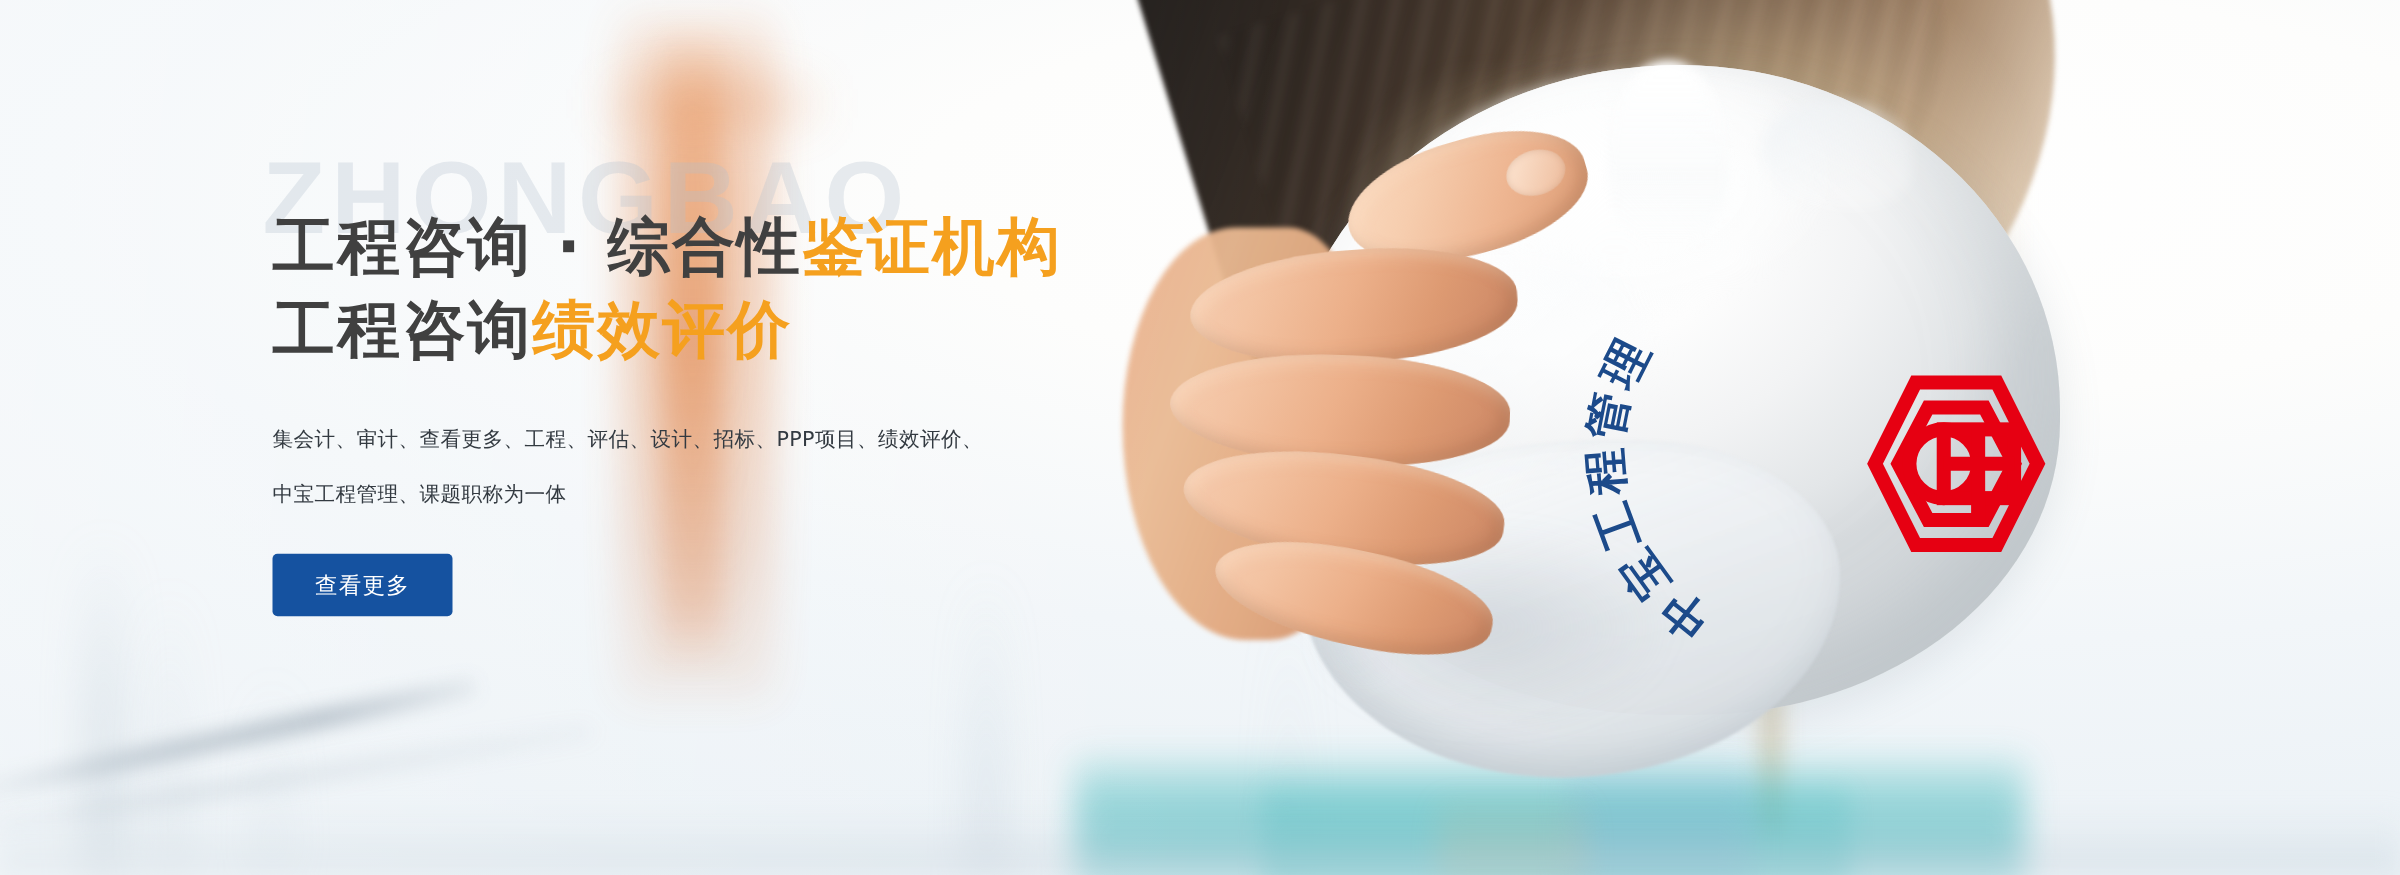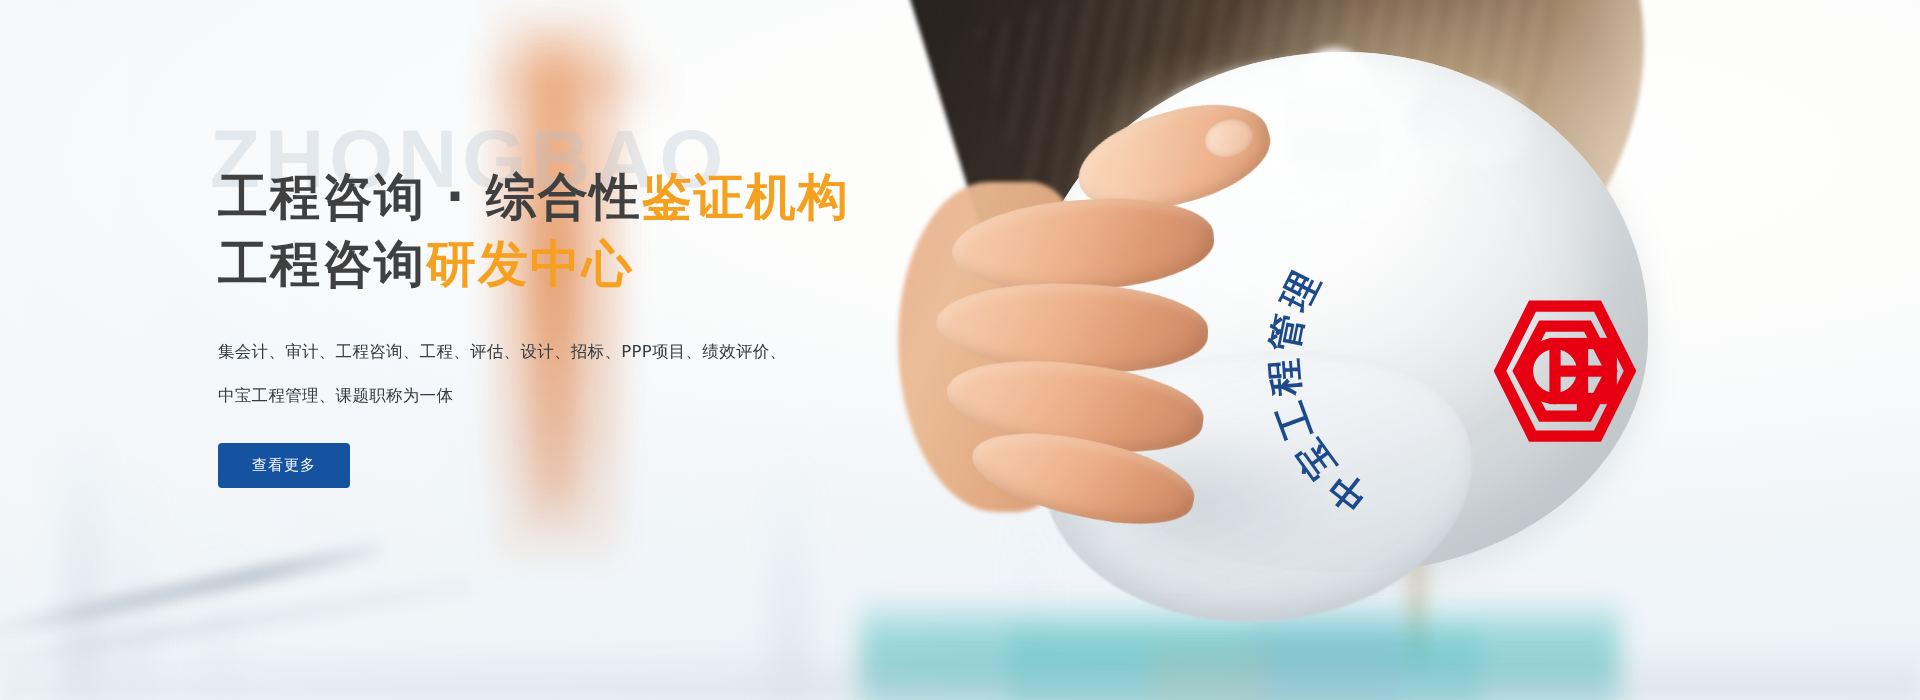--- a/index.html
+++ b/index.html
@@ -248,21 +248,21 @@
   .desc{
     margin-top:32px;
     font-size:16.5px;line-height:2.65;color:#333a41;
     letter-spacing:.3px;
     font-family:"DejaVu Sans","Liberation Sans",sans-serif;
   }
   .desc div{white-space:nowrap;}
   .cta{
     display:inline-block;margin-top:26px;
     background:#1552a0;color:#ffffff;
-    font-size:15px;letter-spacing:1px;
+    font-size:18px;letter-spacing:1px;
     padding:13px 34px;border:0;border-radius:4px;
     cursor:pointer;
     font-family:"DejaVu Sans","Liberation Sans",sans-serif;
   }
 
   
   .wash{
     position:absolute;inset:0;pointer-events:none;
     background:linear-gradient(95deg,rgba(255,255,255,.34) 0%,rgba(255,255,255,.14) 28%,rgba(255,255,255,0) 52%);
   }
@@ -349,23 +349,23 @@
 
   <div class="wash"></div>
 
   <div class="content">
     <div class="watermark">ZHONGBAO</div>
     <div class="headline">
       <div class="hl-line">
         <span class="blue">工程咨询 · 综合性</span><span class="orange">鉴证机构</span>
       </div>
       <div class="hl-line">
-        <span class="blue">工程咨询</span><span class="orange">研发中心</span>
+        <span class="blue">工程咨询</span><span class="orange">绩效评价</span>
       </div>
     </div>
     <div class="desc">
-      <div>集会计、审计、工程咨询、工程、评估、设计、招标、PPP项目、绩效评价、</div>
+      <div>集会计、审计、查看更多、工程、评估、设计、招标、PPP项目、绩效评价、</div>
       <div>中宝工程管理、课题职称为一体</div>
     </div>
     <button class="cta">查看更多</button>
   </div>
 
 </div>
 
 </body></html>

